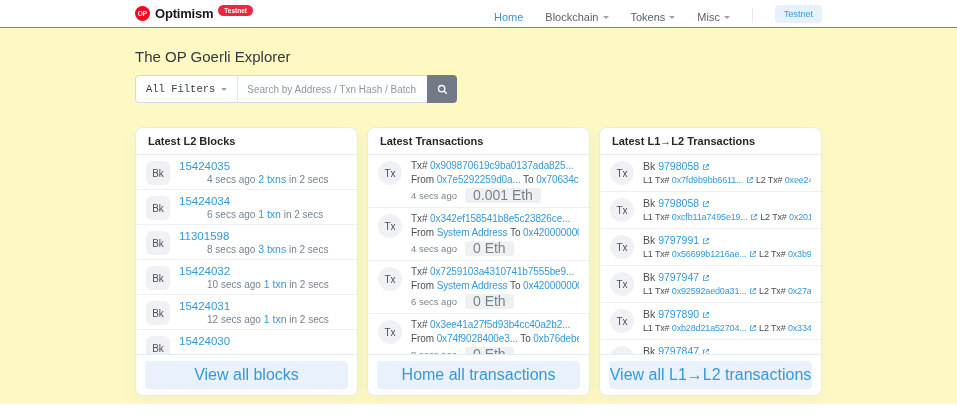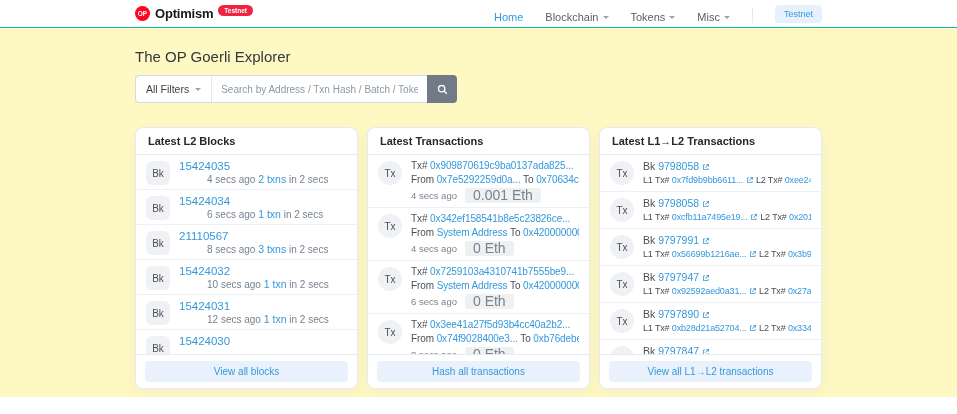--- a/index.html
+++ b/index.html
@@ -31,21 +31,21 @@
     border:none; border-radius:4px; cursor:pointer; }
 
   
   .main { background:#fef9c3; padding: 20px 0 8px; }
   .page-title { font-size:15px; font-weight:400; color:#33373e; margin:0 0 10px; }
 
   .search-bar { display:flex; width:322px; height:28px; margin-bottom:24px; }
   .search-box { flex:1; display:flex; background:#fff; border:1px solid #d5dae2;
     border-right:none; border-radius:4px 0 0 4px; }
   .filter-btn { display:flex; align-items:center; gap:6px; padding:0 10px; font-size:10.5px;
-    color:#3c4248; border-right:1px solid #e3e7ee; cursor:pointer; white-space:nowrap; }
+    color:#3c4248; border-right:1px solid #e3e7ee; cursor:pointer; white-space:nowrap;font-family:Liberation Mono, monospace; }
   .search-input { flex:1; border:none; outline:none; font-size:10px; padding:0 9px;
     color:#3c4248; background:transparent; font-family:"Liberation Sans",sans-serif; }
   .search-input::placeholder { color:#8c98a4; }
   .search-btn { width:30px; background:#717a86; border:none; border-radius:0 4px 4px 0;
     display:flex; align-items:center; justify-content:center; cursor:pointer; }
 
   
   .cards { display:flex; gap:9px; }
   .card { flex:1; background:#fff; border:1px solid #e7eaf3; border-radius:8px;
     box-shadow:0 6px 14px rgba(140,152,164,.08); overflow:hidden; }
@@ -72,21 +72,21 @@
   .t-age { font-size:9.5px; color:#77838f; }
   .eth-badge { background:rgba(119,131,143,.12); color:#77838f; font-size:14px;
     padding:1px 8px; border-radius:3px; }
 
   
   .l-line1 { font-size:10.5px; line-height:14px; white-space:nowrap; overflow:hidden; }
   .l-line2 { font-size:9px; line-height:14px; white-space:nowrap; overflow:hidden; letter-spacing:-0.15px; }
   .ext { display:inline-block; vertical-align:-0.5px; }
 
   .card-footer { border-top:1px solid #e7eaf3; padding:6px 9px; }
-  .view-all { display:block; width:100%; background:#e9f2fc; color:#3498db; font-size:10px;
+  .view-all { display:block; width:100%; background:#e9f2fc; color:#3498db; font-size:16px;
     border:none; border-radius:4px; padding:5px 0; cursor:pointer; text-align:center;
     font-family:"Liberation Sans",sans-serif; }
 </style>
 </head>
 <body>
 
 <header class="navbar">
   <div class="container">
     <div class="brand">
       <span class="brand-logo">OP</span>
@@ -161,21 +161,21 @@
                   <span>6 secs ago</span>
                   <a class="lnk">1 txn</a>
                   <span>in 2 secs</span>
                 </div>
               </div>
             </div>
 
             <div class="row">
               <span class="badge-sq">Bk</span>
               <div class="row-main">
-                <a class="lnk b-num">21110567</a>
+                <a class="lnk b-num">11301598</a>
                 <div class="b-sub">
                   <span>8 secs ago</span>
                   <a class="lnk">3 txns</a>
                   <span>in 2 secs</span>
                 </div>
               </div>
             </div>
 
             <div class="row">
               <span class="badge-sq">Bk</span>
@@ -294,21 +294,21 @@
                 </div>
                 <div class="t-meta">
                   <span class="t-age">8 secs ago</span>
                   <span class="eth-badge">0 Eth</span>
                 </div>
               </div>
             </div>
 
         </div>
         <div class="card-footer">
-          <button class="view-all">Hash all transactions</button>
+          <button class="view-all">Home all transactions</button>
         </div>
       </section>
 
       <section class="card">
         <div class="card-header">Latest L1→L2 Transactions</div>
         <div class="card-body">
 
             <div class="row">
               <span class="badge-ci">Tx</span>
               <div class="row-main">

